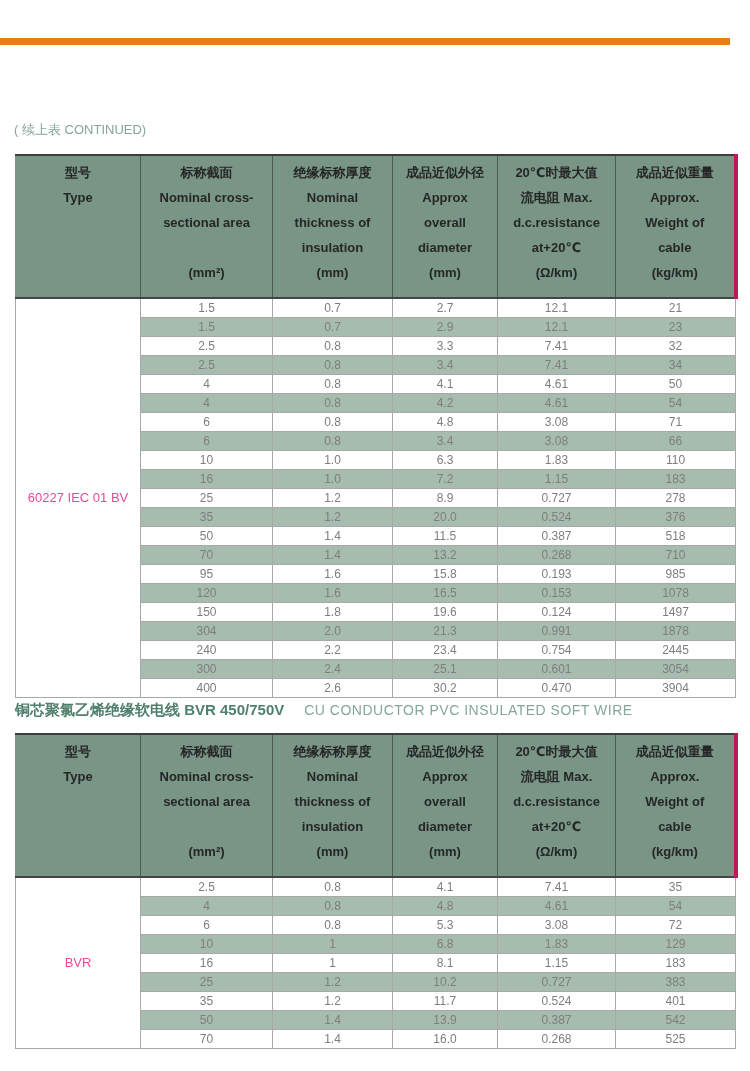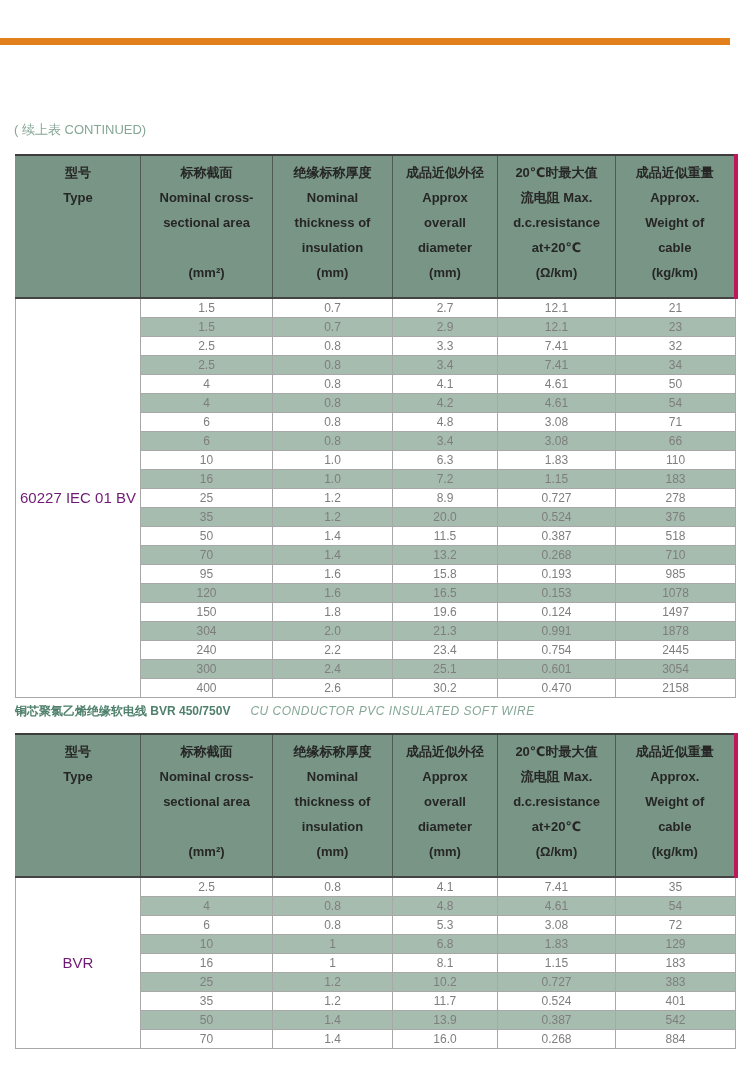--- a/index.html
+++ b/index.html
@@ -68,40 +68,39 @@
     line-height: 18px;
     color: #7e7e7e;
     text-align: center;
     border: 1px solid #a8a8a8;
     padding: 0;
     background: #ffffff;
   }
   .spec tbody tr.stripe td { background: var(--row-green, #a6bcae); }
   .spec tbody td.type-cell {
     background: #ffffff !important;
-    font-size: 15px;
-    color: #701a75;
+    font-size: 13px;
+    color: #ec4899;
   }
   .section-title {
     position: absolute;
     left: 15px;
     top: 701px;
     white-space: nowrap;
   }
   .t-zh {
     font-weight: bold;
-    font-size: 12px;
+    font-size: 15px;
     color: var(--title-green, #4f806c);
   }
   .t-en {
-    font-size: 12px;
+    font-size: 14px;
     color: var(--title-light, #85a796);
     margin-left: 20px;
     letter-spacing: 0.5px;
-    font-style: italic;
   }
 </style>
 </head>
 <body>
 
 <div class="page" style="--orange: #e2811c; --header-green: #789585; --row-green: #a6bcae; --title-green: #4f806c; --title-light: #85a796;">
   <div class="top-bar"></div>
   <div class="continued">( 续上表 CONTINUED)</div>
 
   <table class="spec" id="table1">
@@ -299,21 +298,21 @@
           <td>2.4</td>
           <td>25.1</td>
           <td>0.601</td>
           <td>3054</td>
         </tr>
         <tr>
           <td>400</td>
           <td>2.6</td>
           <td>30.2</td>
           <td>0.470</td>
-          <td>2158</td>
+          <td>3904</td>
         </tr>
       </tbody>
     </table>
 
   <div class="section-title">
     <span class="t-zh">铜芯聚氯乙烯绝缘软电线  BVR 450/750V</span><span class="t-en">CU CONDUCTOR PVC INSULATED SOFT WIRE</span>
   </div>
 
   <table class="spec" id="table2">
       <colgroup>
@@ -426,17 +425,17 @@
           <td>1.4</td>
           <td>13.9</td>
           <td>0.387</td>
           <td>542</td>
         </tr>
         <tr>
           <td>70</td>
           <td>1.4</td>
           <td>16.0</td>
           <td>0.268</td>
-          <td>884</td>
+          <td>525</td>
         </tr>
       </tbody>
     </table>
 </div>
 
 </body></html>

